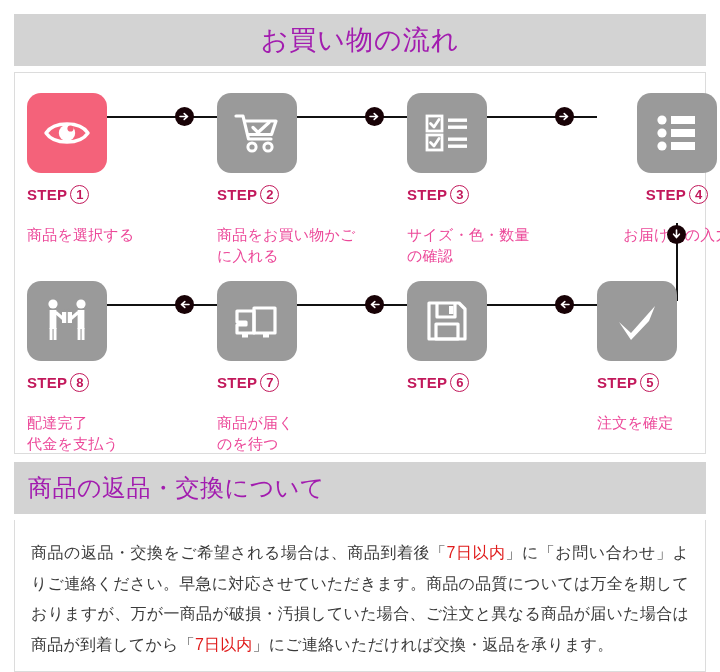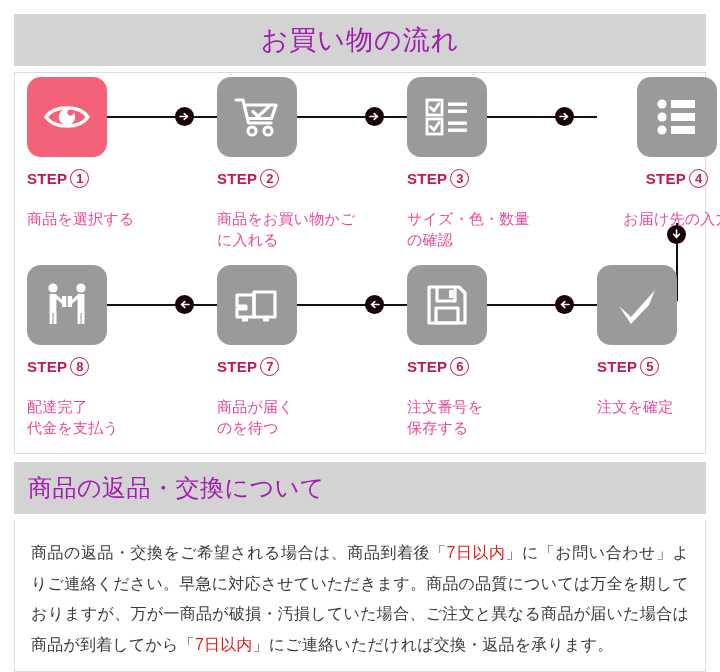--- a/index.html
+++ b/index.html
@@ -48,21 +48,21 @@
     left:0;right:0;
     height:186px;
   }
   .row-top{top:4px;}
   .row-bottom{top:192px;}
 
   
   .cell{
     position:absolute;
     width:160px;
-    top:0;
+    top:16px;
     box-sizing:border-box;
   }
   .c0{left:12px;}
   .c1{left:202px;}
   .c2{left:392px;}
   .c3{left:582px;}
 
   .tile{
     width:80px;height:80px;
     border-radius:14px;
@@ -359,22 +359,20 @@
               <path d="M6 6 H36 L42 12 V42 H6 Z" fill="none" stroke="#ffffff" stroke-width="3.2" stroke-linejoin="round"></path>
               <path d="M14 6 V20 H32 V6" fill="none" stroke="#ffffff" stroke-width="3.2" stroke-linejoin="round"></path>
               <rect x="26" y="9" width="4.5" height="8" fill="#ffffff"></rect>
               <rect x="13" y="27" width="22" height="15" fill="none" stroke="#ffffff" stroke-width="3.2" stroke-linejoin="round"></rect>
             </svg>
           </div>
           <div class="step-line">
             <span class="step-word">STEP</span>
             <span class="step-num">6</span>
           </div>
-          <div class="caption">注文番号を
-保存する</div>
         </div>
 
         <div class="cell c3">
           <div class="tile">
             <svg width="50" height="50" viewBox="0 0 50 50">
               <path d="M7 26 L19 37 L43 10 L37 25 L19 44 Z" fill="#ffffff"></path>
             </svg>
           </div>
           <div class="step-line">
             <span class="step-word">STEP</span>

